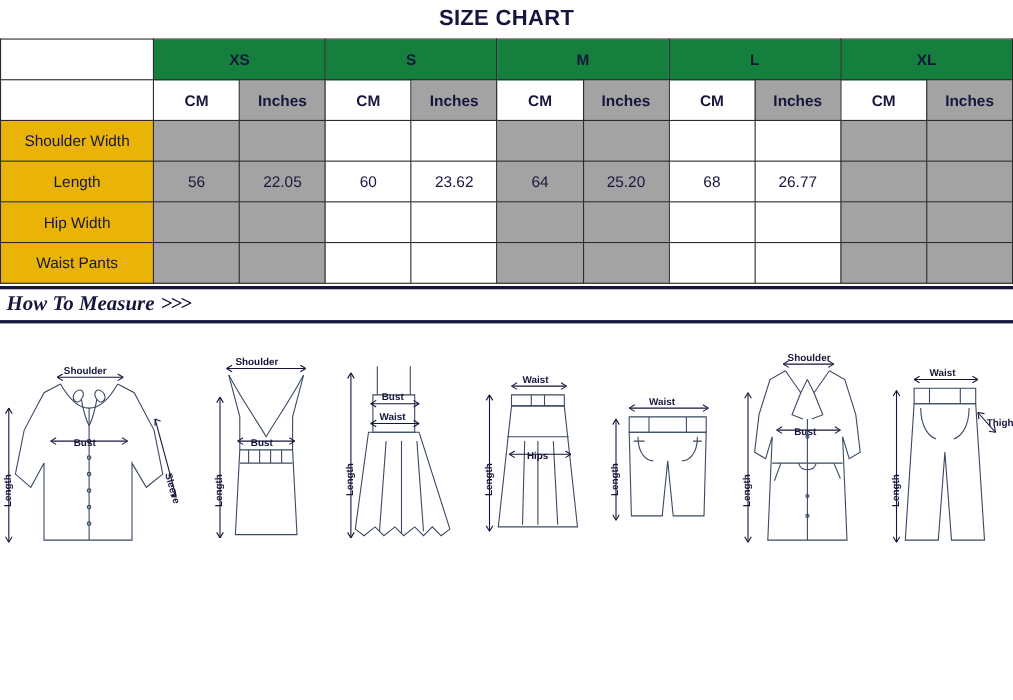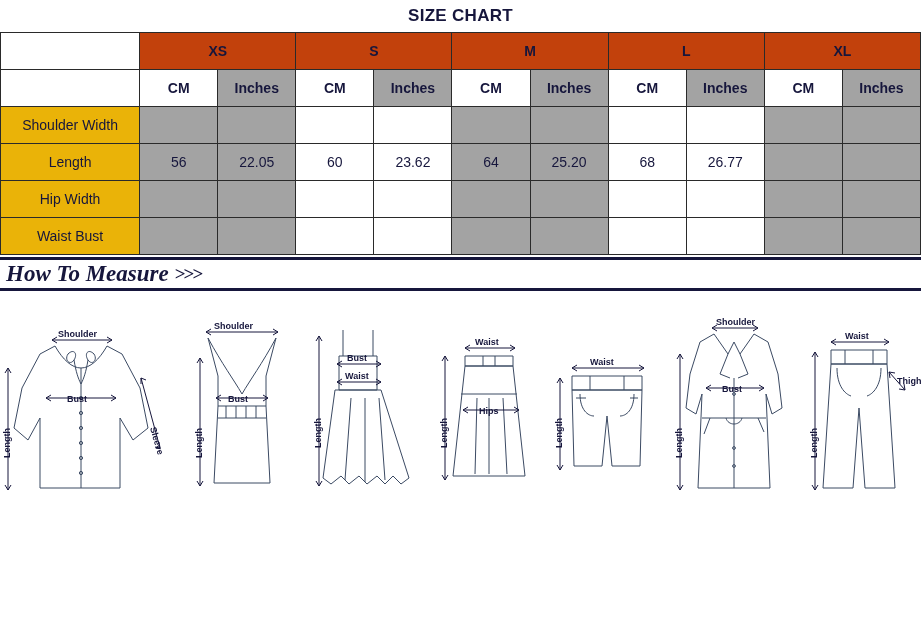--- a/index.html
+++ b/index.html
@@ -15,21 +15,21 @@
     overflow: hidden;
   }
   .page {
     position: relative;
     width: 921px;
     height: 636px;
   }
   
   .chart-title {
     text-align: center;
-    font-size: 17px;
+    font-size: 20px;
     font-weight: 700;
     color: #16163c;
     padding: 6px 0 6px 0;
     letter-spacing: 0.3px;
   }
   
   table.size-chart {
     border-collapse: collapse;
     width: 921px;
     table-layout: fixed;
@@ -46,21 +46,21 @@
   td.corner {
     border-left: none;
     background: #ffffff;
   }
   td.rowlabel {
     background: #eab308;
     font-size: 14px;
     border-left: none;
   }
   td.sizehead {
-    background: #c2410c;
+    background: #15803d;
     color: #e8130f;
     font-size: 21px;
     font-weight: 700;
     height: 42px;
   }
   td.unithead {
     font-size: 13px;
     font-weight: 700;
     color: #16163c;
     height: 33px;
@@ -80,21 +80,21 @@
     border-top: 3px solid #16163c;
     border-bottom: 3px solid #16163c;
     height: 28px;
     display: flex;
     align-items: center;
     padding-left: 6px;
     margin-top: 2px;
   }
   .howto-text {
     font-family: "Liberation Serif", serif;
-    font-size: 23px;
+    font-size: 19px;
     font-weight: 700;
     font-style: italic;
     color: #16163c;
   }
   .howto-arrows {
     font-family: "Liberation Serif", serif;
     font-size: 19px;
     font-weight: 700;
     color: #16163c;
     margin-left: 6px;
@@ -212,21 +212,21 @@
         <td class="cell"></td>
         <td class="cell shade"></td>
         <td class="cell shade"></td>
         <td class="cell"></td>
         <td class="cell"></td>
         <td class="cell shade"></td>
         <td class="cell shade lastcol"></td>
       </tr>
 
       <tr>
-        <td class="rowlabel">Waist Bust</td>
+        <td class="rowlabel">Waist Pants</td>
         <td class="cell shade"></td>
         <td class="cell shade"></td>
         <td class="cell"></td>
         <td class="cell"></td>
         <td class="cell shade"></td>
         <td class="cell shade"></td>
         <td class="cell"></td>
         <td class="cell"></td>
         <td class="cell shade"></td>
         <td class="cell shade lastcol"></td>

